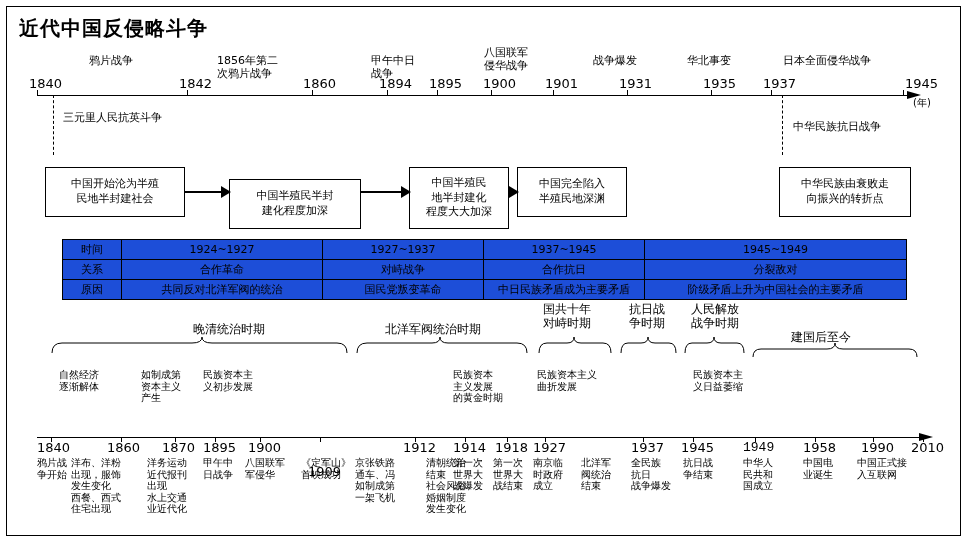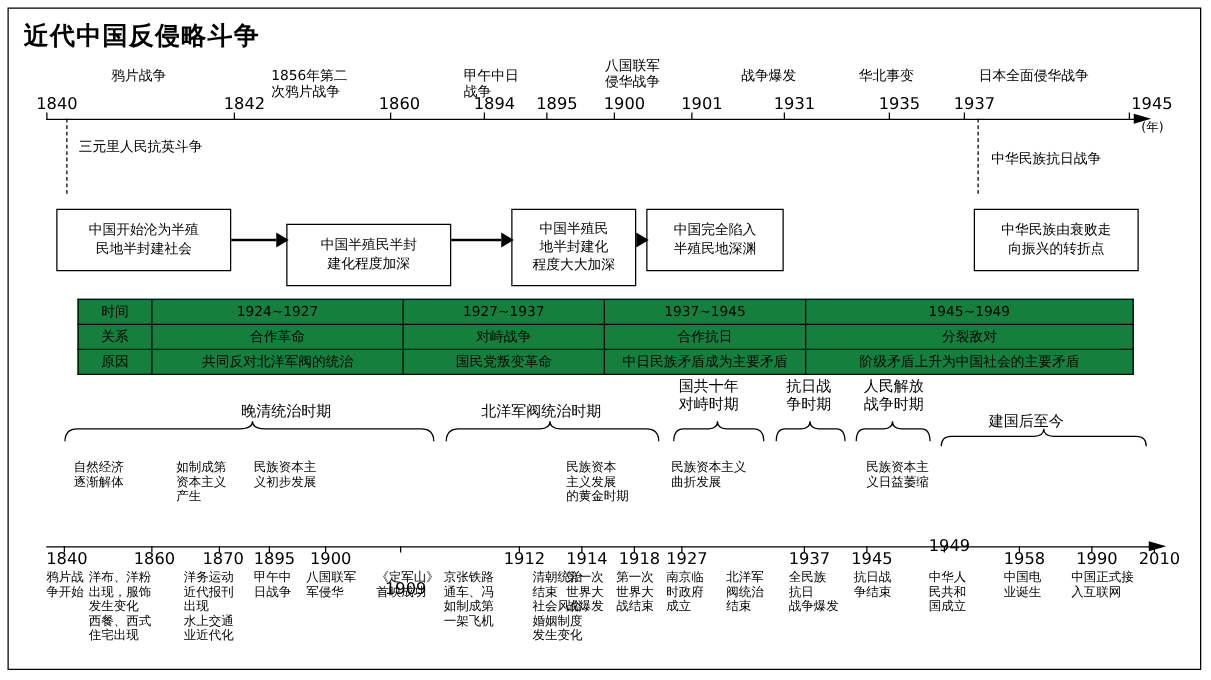--- a/index.html
+++ b/index.html
@@ -25,21 +25,21 @@
   .box{
     position:absolute;border:1px solid #000;background:#fff;
     font-size:11px;display:flex;align-items:center;justify-content:center;
     text-align:center;line-height:1.35;box-sizing:border-box;
   }
   .hline{position:absolute;background:#000;height:1px;}
   .dash-v{position:absolute;width:0;border-left:1px dashed #000;}
   .tick{position:absolute;background:#000;width:1px;height:6px;}
   .tick-dn{position:absolute;background:#000;width:1px;height:5px;}
   table.rel{
-    position:absolute;border-collapse:collapse;font-size:11px;background:#15803d;
+    position:absolute;border-collapse:collapse;font-size:11px;background:#1d4ed8;
   }
   table.rel td{border:1px solid #000;text-align:center;padding:2px 0;}
   svg{overflow:visible;}
   .arrowline{position:absolute;}
 </style>
 </head>
 <body>
 
 <div id="frame">
 
@@ -210,21 +210,21 @@
   <div class="t yr" style="left:155px;top:434px;">1870</div>
   <div class="t yr" style="left:196px;top:434px;">1895</div>
   <div class="t yr" style="left:241px;top:434px;">1900</div>
   <div class="t yr" style="left:301px;top:434px;margin-top:24px;">1909</div>
   <div class="t yr" style="left:396px;top:434px;">1912</div>
   <div class="t yr" style="left:446px;top:434px;">1914</div>
   <div class="t yr" style="left:488px;top:434px;">1918</div>
   <div class="t yr" style="left:526px;top:434px;text-align:right;">1927</div>
   <div class="t yr" style="left:624px;top:434px;">1937</div>
   <div class="t yr" style="left:674px;top:434px;">1945</div>
-  <div class="t yr" style="left:736px;top:424px;">1949</div>
+  <div class="t yr" style="left:736px;top:434px;font-family:Liberation Mono, monospace;">1949</div>
   <div class="t yr" style="left:796px;top:434px;">1958</div>
   <div class="t yr" style="left:854px;top:434px;">1990</div>
   <div class="t yr" style="left:904px;top:434px;">2010</div>
 
   <div class="t small" style="left:30px;top:450px;white-space:pre-line;">鸦片战
 争开始</div>
   <div class="t small" style="left:64px;top:450px;white-space:pre-line;">洋布、洋粉
 出现，服饰
 发生变化
 西餐、西式

